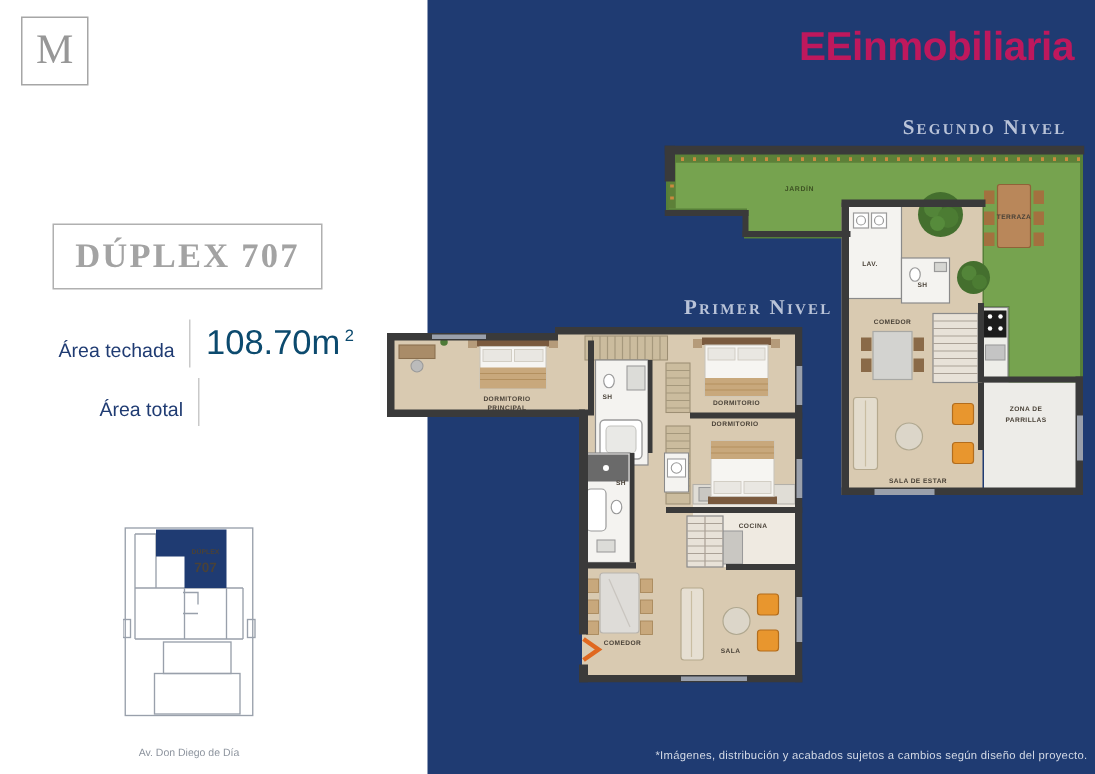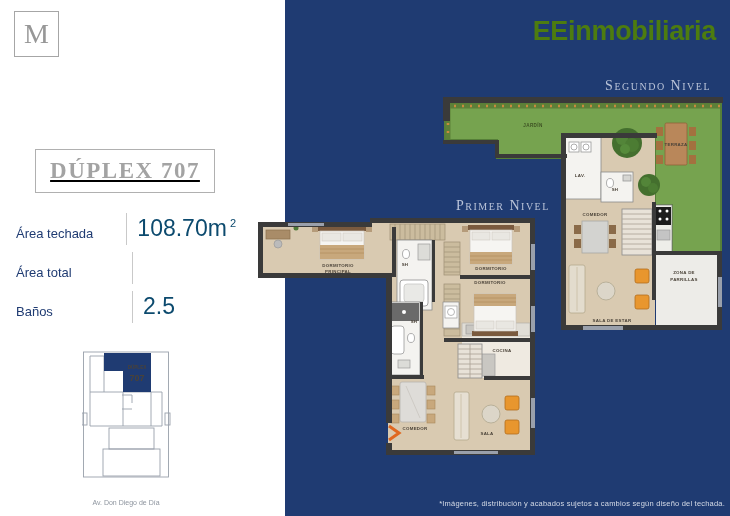--- a/index.html
+++ b/index.html
@@ -4,33 +4,33 @@
 <style>
   html,body{margin:0;padding:0;background:#e8e8e8;}
   .stage{position:relative;width:730px;height:516px;background:#ffffff;overflow:hidden;
          font-family:"Liberation Sans",sans-serif;}
   .right-panel{position:absolute;left:285px;top:0;width:445px;height:516px;background:#1f3b72;}
   
   .logo-box{position:absolute;left:14px;top:11px;width:43px;height:44px;border:1.5px solid #a6a6a6;
             display:flex;align-items:center;justify-content:center;}
   .logo-box span{font-family:"Liberation Serif",serif;font-size:28px;color:#979797;}
   .title-box{position:absolute;left:35px;top:149px;width:178px;height:42px;border:1.5px solid #b0b0b0;
-             display:flex;align-items:center;justify-content:center;text-decoration:underline;}
+             display:flex;align-items:center;justify-content:center;}
   .title-box span{font-family:"Liberation Serif",serif;font-weight:bold;font-size:23px;color:#a3a3a3;letter-spacing:1.5px;}
   .specs{position:absolute;left:16px;top:209px;width:220px;}
   .spec-row{display:flex;align-items:center;height:39px;}
-  .spec-label{width:106px;font-size:13px;color:#1f3b72;padding-right:10px;margin-top:10px;}
+  .spec-label{width:106px;text-align:right;font-size:13px;color:#1f3b72;padding-right:10px;margin-top:10px;}
   .spec-div{width:1px;height:32px;background:#c9c9c9;}
   .spec-value{margin-left:10px;font-size:23px;color:#0c4a6e;white-space:nowrap;}
   .spec-value sup{font-size:11px;margin-left:3px;}
   .minimap{position:absolute;left:82px;top:351px;}
   .street{position:absolute;left:46px;top:499px;width:160px;text-align:center;font-size:7px;color:#8d949e;}
   
-  .brand-name{position:absolute;right:14px;top:16px;font-size:27px;font-weight:bold;color:#4d7c0f;letter-spacing:-0.3px;}
-  .level-title{position:absolute;font-family:"Liberation Serif",serif;font-variant:small-caps;font-weight:normal;
+  .brand-name{position:absolute;right:14px;top:16px;font-size:27px;font-weight:bold;color:#be185d;letter-spacing:-0.3px;}
+  .level-title{position:absolute;font-family:"Liberation Serif",serif;font-variant:small-caps;font-weight:bold;
                color:#b9c3d8;font-size:14px;letter-spacing:1.5px;}
   .lt-second{top:78px;right:19px;}
   .lt-first{top:198px;left:456px;}
   .plan{position:absolute;}
   .plan-second{left:443px;top:97px;}
   .plan-first{left:258px;top:218px;}
   .disclaimer{position:absolute;right:5px;bottom:8px;font-size:7.5px;color:#d4dae6;letter-spacing:0.2px;}
   
   text{font-family:"Liberation Sans",sans-serif;fill:#4a4238;}
   .room-lb{font-size:4.4px;letter-spacing:0.3px;font-weight:bold;}
@@ -51,25 +51,20 @@
 
   <div class="specs">
     <div class="spec-row">
       <span class="spec-label">Área techada</span>
       <span class="spec-div"></span>
       <span class="spec-value"><span>108.70m</span><sup>2</sup></span>
     </div>
     <div class="spec-row">
       <span class="spec-label">Área total</span>
       <span class="spec-div"></span>
-    </div>
-    <div class="spec-row">
-      <span class="spec-label">Baños</span>
-      <span class="spec-div"></span>
-      <span class="spec-value"><span>2.5</span><sup></sup></span>
     </div>
   </div>
 
   <svg class="minimap" width="90" height="130" viewBox="0 0 90 130">
     <g stroke="#99a0ab" stroke-width="0.9" fill="none">
       <rect x="1.5" y="1" width="85" height="125"></rect>
       <rect x="0" y="62" width="5" height="12"></rect>
       <rect x="83" y="62" width="5" height="12"></rect>
       <path d="M8,5 H22 V41 M8,5 V75 M8,41 H80 M41,41 V75 M69,41 V75 M80,41 V75 M8,75 H80"></path>
       <rect x="27" y="77" width="45" height="21"></rect>
@@ -331,14 +326,14 @@
     <text x="80" y="55" text-anchor="middle" class="room-lb">PRINCIPAL</text>
     <text x="233" y="52" text-anchor="middle" class="room-lb">DORMITORIO</text>
     <text x="232" y="66" text-anchor="middle" class="room-lb">DORMITORIO</text>
     <text x="147" y="48" text-anchor="middle" class="room-lb">SH</text>
     <text x="156" y="105" text-anchor="middle" class="room-lb">SH</text>
     <text x="244" y="134" text-anchor="middle" class="room-lb">COCINA</text>
     <text x="157" y="212" text-anchor="middle" class="room-lb">COMEDOR</text>
     <text x="229" y="217" text-anchor="middle" class="room-lb">SALA</text>
   </svg>
 
-  <div class="disclaimer">*Imágenes, distribución y acabados sujetos a cambios según diseño del techada.</div>
+  <div class="disclaimer">*Imágenes, distribución y acabados sujetos a cambios según diseño del proyecto.</div>
 </div>
 
 </body></html>

